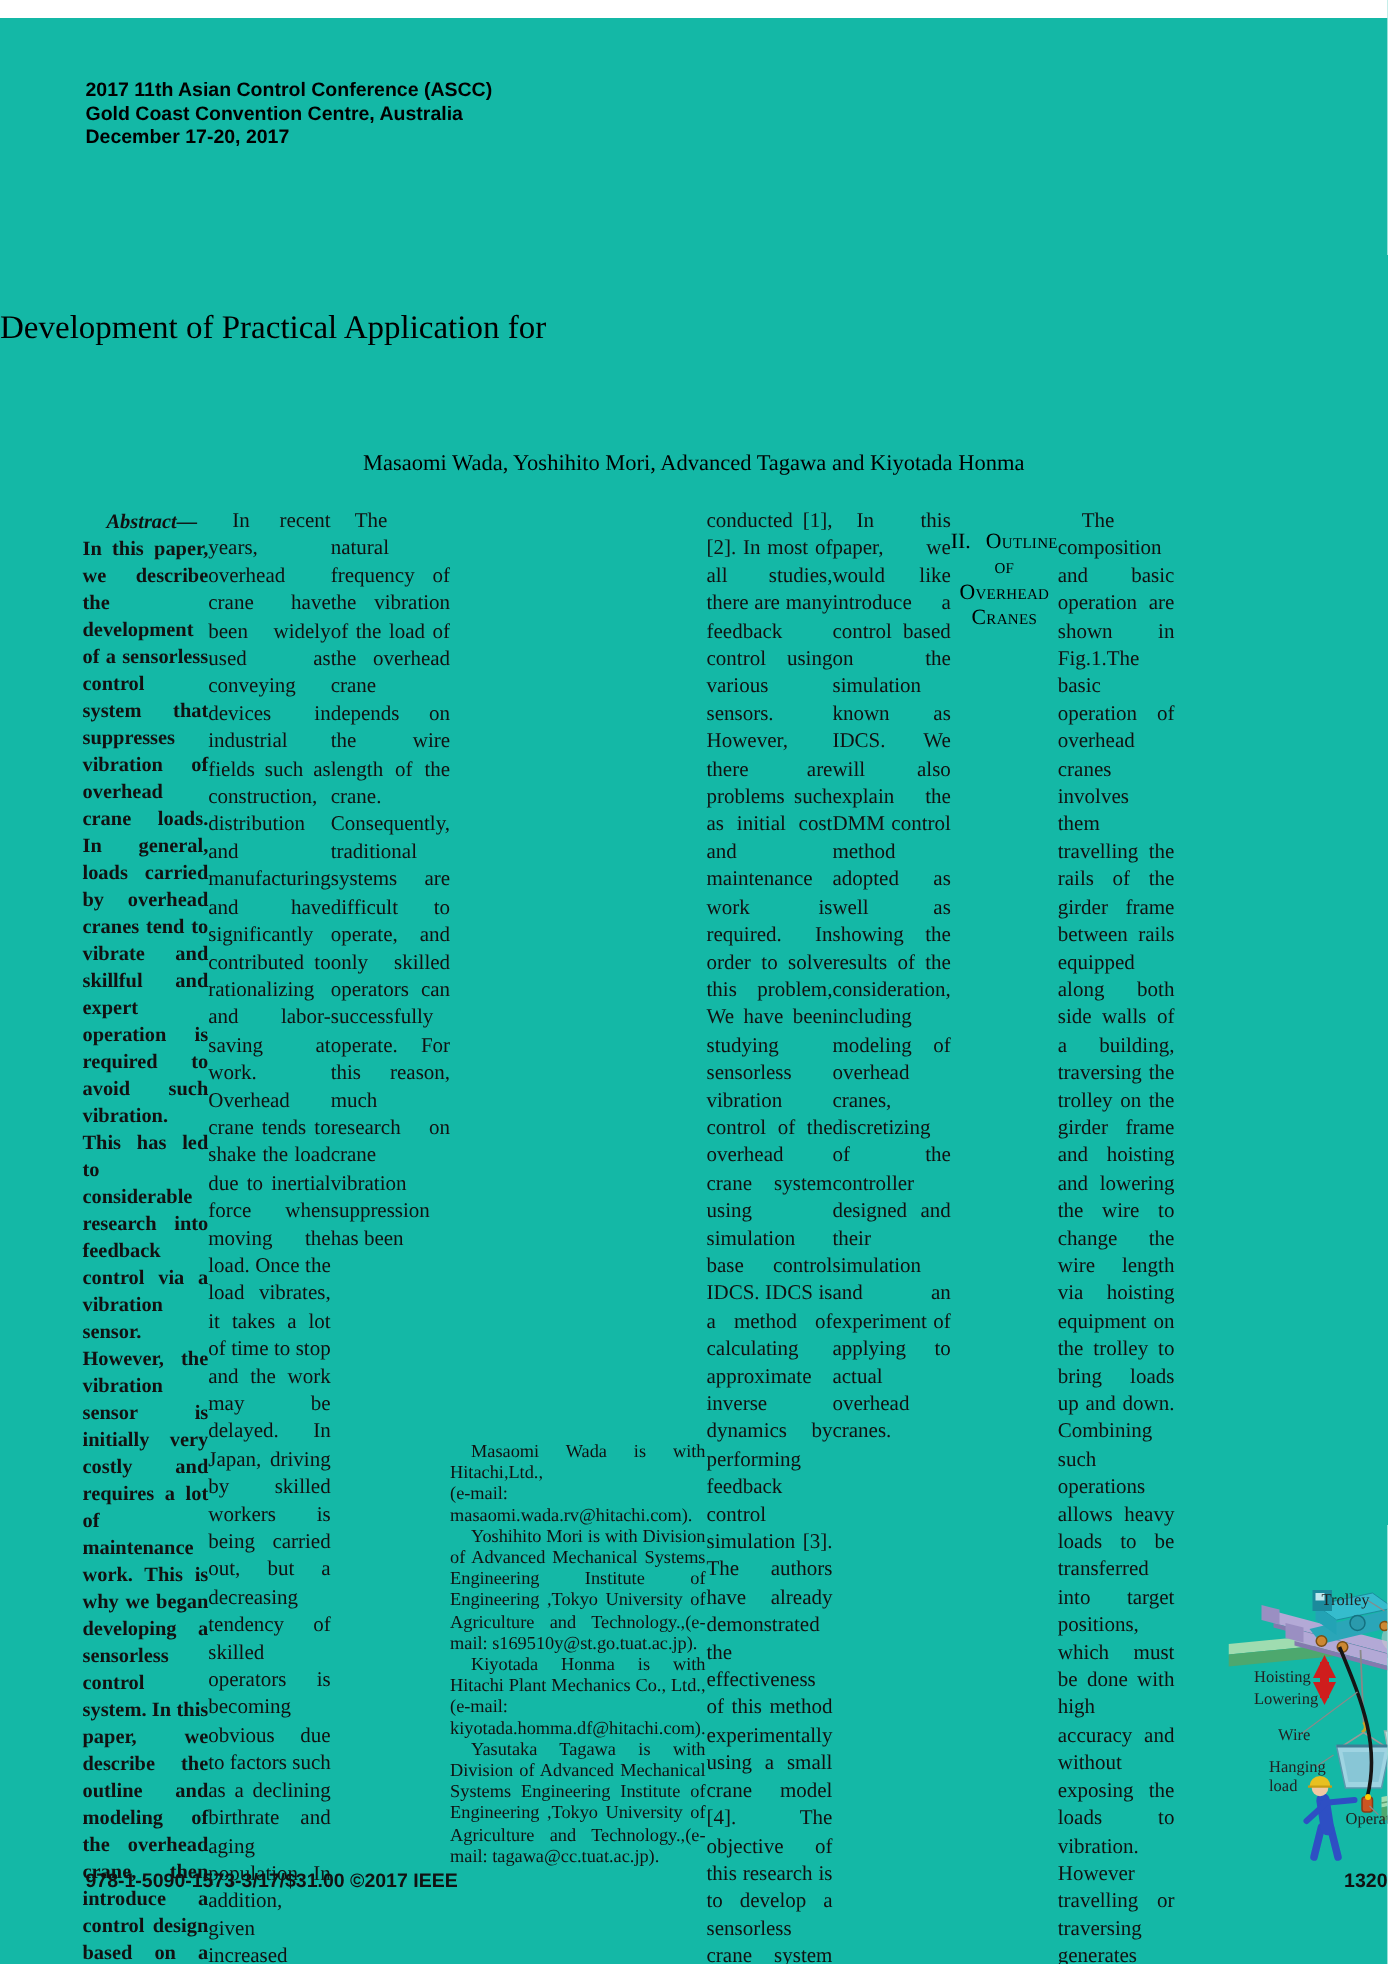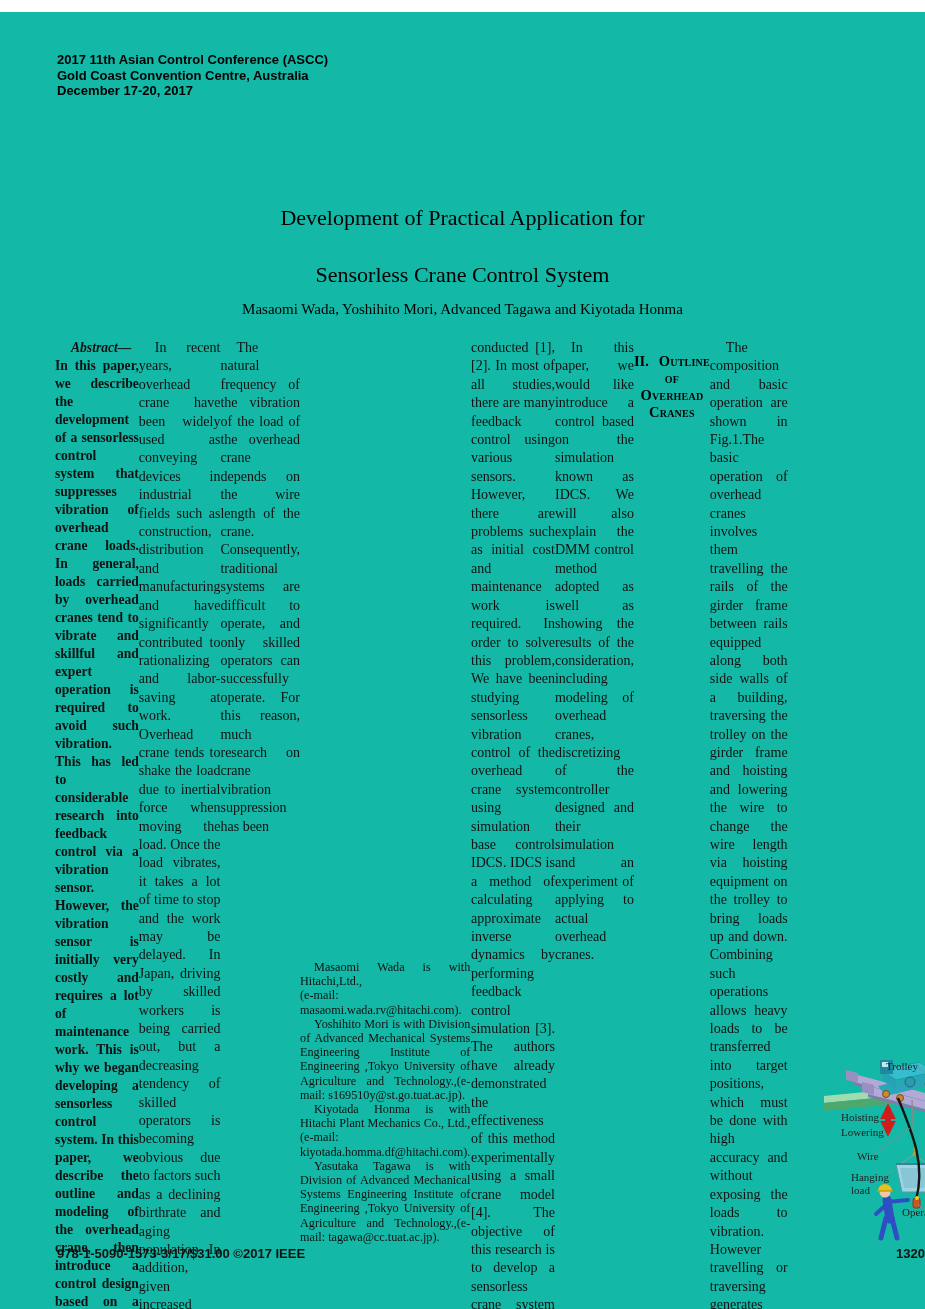--- a/index.html
+++ b/index.html
@@ -8,39 +8,39 @@
     background:#14b8a6; overflow:hidden;
     font-family:"Liberation Serif", serif; color:#111;
   }
   
   .conf {
     position:absolute; left:57px; top:40px;
     font-family:"Liberation Sans", sans-serif; font-weight:bold;
     font-size:13px; line-height:15.5px; color:#000;
   }
   
-  .title-line { position:absolute; left:0; width:100%; text-align:center;
+  .title-line { position:absolute; left:0; width:100%; text-align:left;
     font-size:22px; font-weight:normal; margin:0; color:#000; }
   .title-line.l1 { top:193px; }
   .title-line.l2 { top:250px; }
   .authors { position:absolute; top:289px; left:0; width:100%;
     text-align:center; font-size:15px; color:#000; }
   
   .columns { position:absolute; top:327px; left:55px; width:823px; height:905px;
     display:flex; gap:18px; }
   .col { display:flex; flex-direction:row; }
   .col.left  { width:398px; }
   .col.right { width:407px; }
   p.body { margin:0; text-align:justify; font-size:14px; line-height:18.4px; }
   .indent { text-indent:16px; }
   p.abstract, p.index-terms { margin:0; text-align:justify; font-weight:bold;
     font-size:13.6px; line-height:18px; text-indent:16px; }
   p.abstract .lead { font-style:italic; }
   p.index-terms { margin-top:13px; }
-  h2.sec { margin:14px 0 10px 0; text-align:center; font-weight:bold;
+  h2.sec { margin:14px 0 10px 0; text-align:center; font-weight:normal;
     font-size:14.5px; color:#000; }
   h2.sec .num { margin-right:10px; }
   h2.sec .sc  { font-variant:small-caps; letter-spacing:0.2px; }
   .footnotes { margin-top:auto; font-size:12.2px; line-height:14.2px; }
   .fn { text-align:justify; }
   .fn.indent { text-indent:14px; }
   
   .figblock { margin-top:auto; }
   .figblock svg { display:block; margin-left:36px; }
   .figcaption { margin:8px 0 22px 0; font-size:14.5px; text-align:left; }
@@ -56,21 +56,20 @@
 
 <div class="page">
 
   <header class="conf">
     <div>2017 11th Asian Control Conference (ASCC)</div>
     <div>Gold Coast Convention Centre, Australia</div>
     <div>December 17-20, 2017</div>
   </header>
 
   <h1 class="title-line l1">Development of Practical Application for</h1>
-  <h1 class="title-line l2">Sensorless Crane Control System</h1>
   <div class="authors">Masaomi Wada, Yoshihito Mori, Advanced Tagawa and Kiyotada Honma</div>
 
   <div class="columns">
 
     <div class="col left">
       <p class="abstract"><span class="lead">Abstract—</span><span> In this paper, we describe the development of a sensorless control system that suppresses vibration of overhead crane loads. In general, loads carried by overhead cranes tend to vibrate and skillful and expert operation is required to avoid such vibration. This has led to considerable research into feedback control via a vibration sensor. However, the vibration sensor is initially very costly and requires a lot of maintenance work. This is why we began developing a sensorless control system. In this paper, we describe the outline and modeling of the overhead crane, then introduce a control design based on a simulation called IDCS (Inverse Dynamics Compensation via Simulation of feedback control systems). Subsequently, a DMM (Dual Model Matching) control method accreting features of feedforward and feedback controls, adopted when designing IDCS controller, is explained. The simulation result by discretizing controller and the controlling system design of actual overhead cranes also are described, whereupon the experimental result showing application to actual overhead cranes are shown.</span></p>
       <p class="body indent">In recent years, overhead crane have been widely used as conveying devices in industrial fields such as construction, distribution and manufacturing and have significantly contributed to rationalizing and labor-saving at work. Overhead crane tends to shake the load due to inertial force when moving the load. Once the load vibrates, it takes a lot of time to stop and the work may be delayed. In Japan, driving by skilled workers is being carried out, but a decreasing tendency of skilled operators is becoming obvious due to factors such as a declining birthrate and aging population. In addition, given increased demand for cranes in Southeast Asia and similar, there are also increasing opportunities for operators who are inexperienced in operating overhead cranes to engage in work. Accordingly, there is a strong wish to suppress the vibration of hanging loads and boost the efficiency and safety of transportation work.</p>
       <p class="body indent">The natural frequency of the vibration of the load of the overhead crane depends on the wire length of the crane. Consequently, traditional systems are difficult to operate, and only skilled operators can successfully operate. For this reason, much research on crane vibration suppression has been</p>
       <div class="footnotes">
         <div class="fn indent">Masaomi Wada is with Hitachi,Ltd.,</div>

